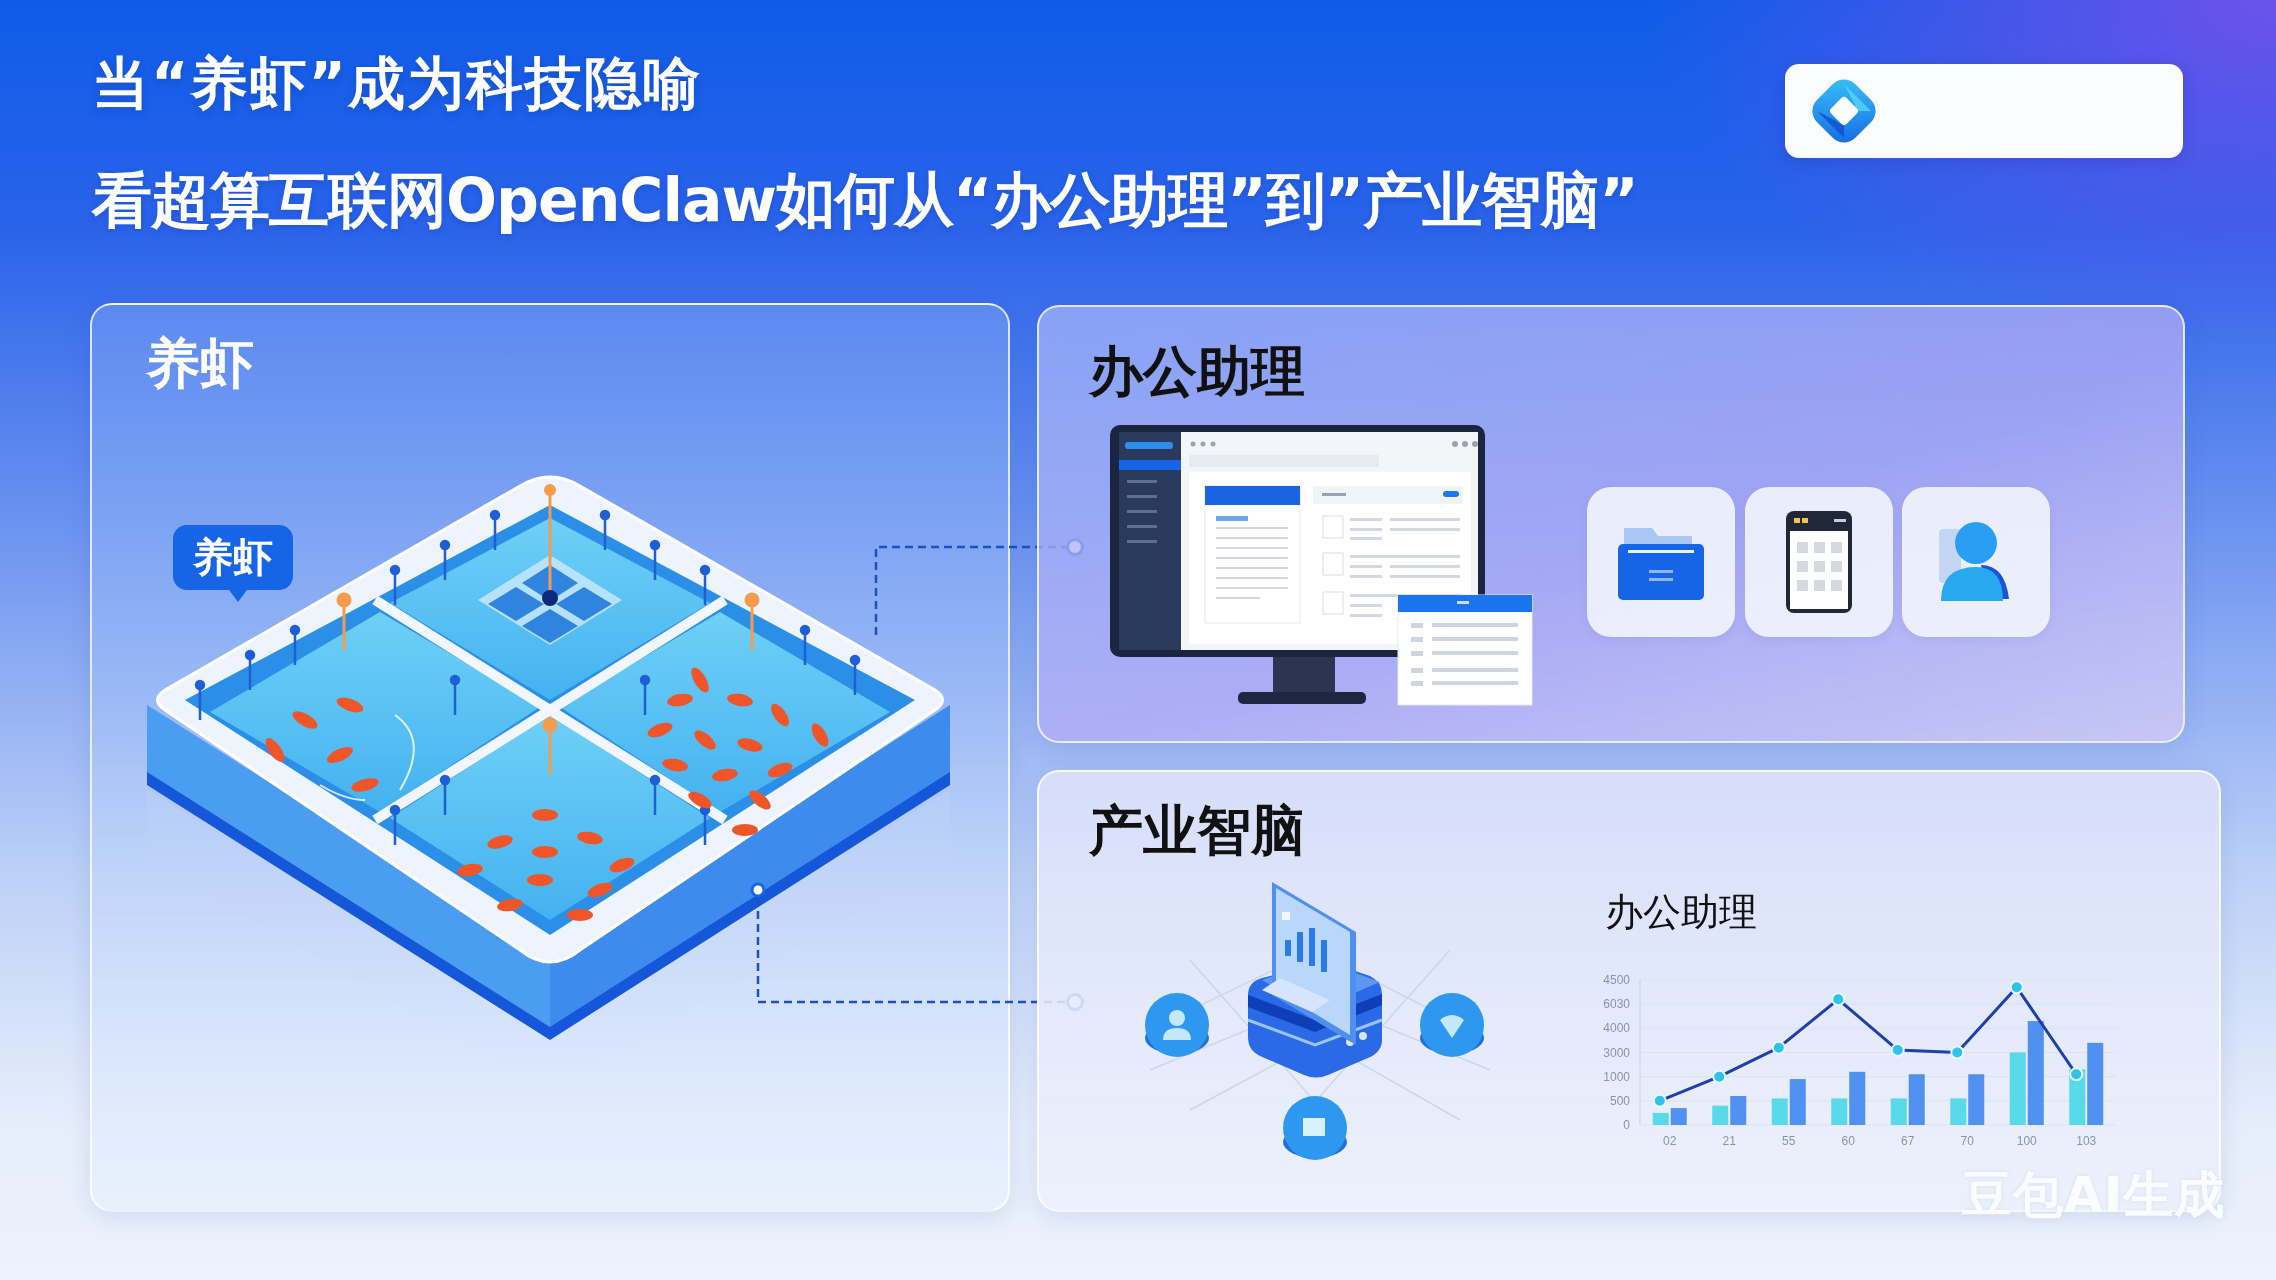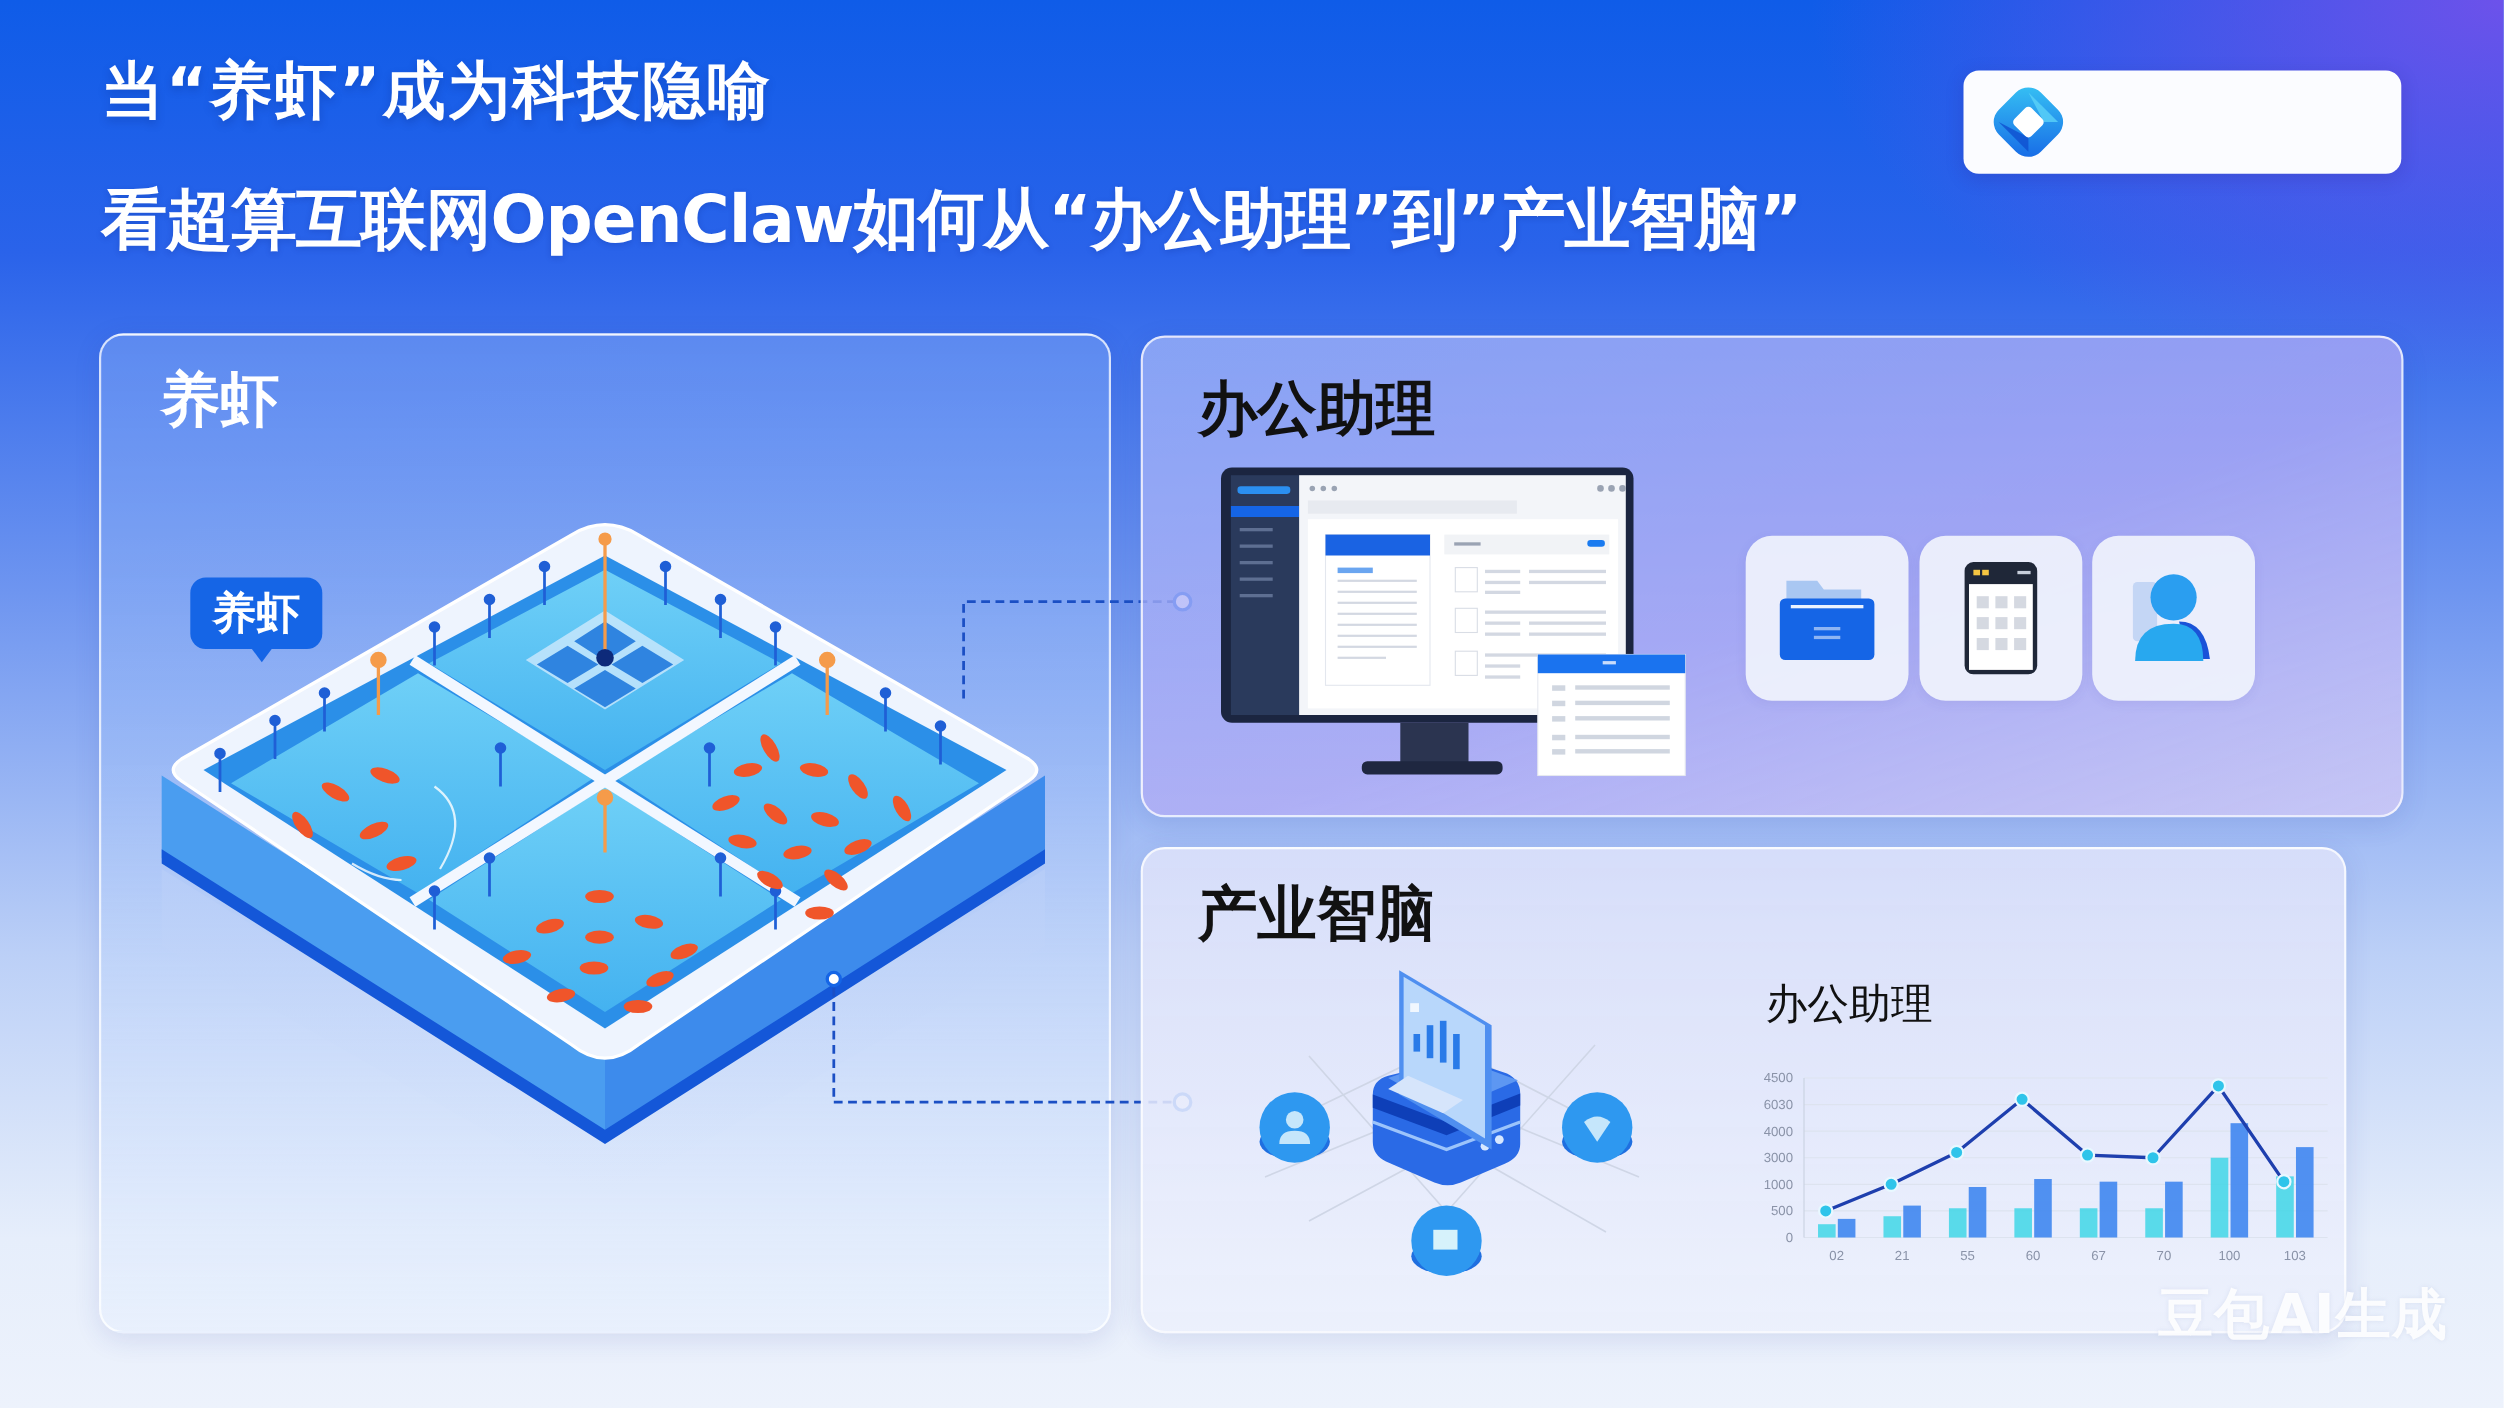--- a/index.html
+++ b/index.html
@@ -39,21 +39,21 @@
   .panel {
     position: absolute; border-radius: 22px;
     border: 2px solid rgba(255,255,255,0.75);
     background: linear-gradient(180deg, rgba(255,255,255,0.18), rgba(255,255,255,0.35));
     box-shadow: 0 6px 24px rgba(40,60,160,0.12);
   }
   .panel-left { left: 90px; top: 303px; width: 920px; height: 909px;
     background: linear-gradient(180deg, rgba(120,160,245,0.55) 0%, rgba(165,195,248,0.5) 45%, rgba(232,240,253,0.8) 100%); }
   .panel-office { left: 1037px; top: 305px; width: 1148px; height: 438px;
     background: linear-gradient(160deg, rgba(160,180,248,0.75) 0%, rgba(180,172,245,0.75) 55%, rgba(205,200,245,0.85) 100%); }
-  .panel-brain { left: 1037px; top: 770px; width: 1096px; height: 442px;
+  .panel-brain { left: 1037px; top: 770px; width: 1184px; height: 442px;
     background: linear-gradient(180deg, rgba(222,226,250,0.85) 0%, rgba(236,240,252,0.9) 100%); }
 
   .panel-title { position: absolute; font-size: 54px; font-weight: bold; line-height: 1; white-space: nowrap; }
   .pt-left { left: 54px; top: 32px; color: #ffffff; }
   .pt-office { left: 50px; top: 38px; color: #111111; }
   .pt-brain { left: 50px; top: 32px; color: #111111; }
 
   .bubble {
     position: absolute; left: 173px; top: 525px; width: 120px; height: 65px;
     background: #1565e6; border-radius: 14px; color: #fff; font-size: 40px; font-weight: bold;

